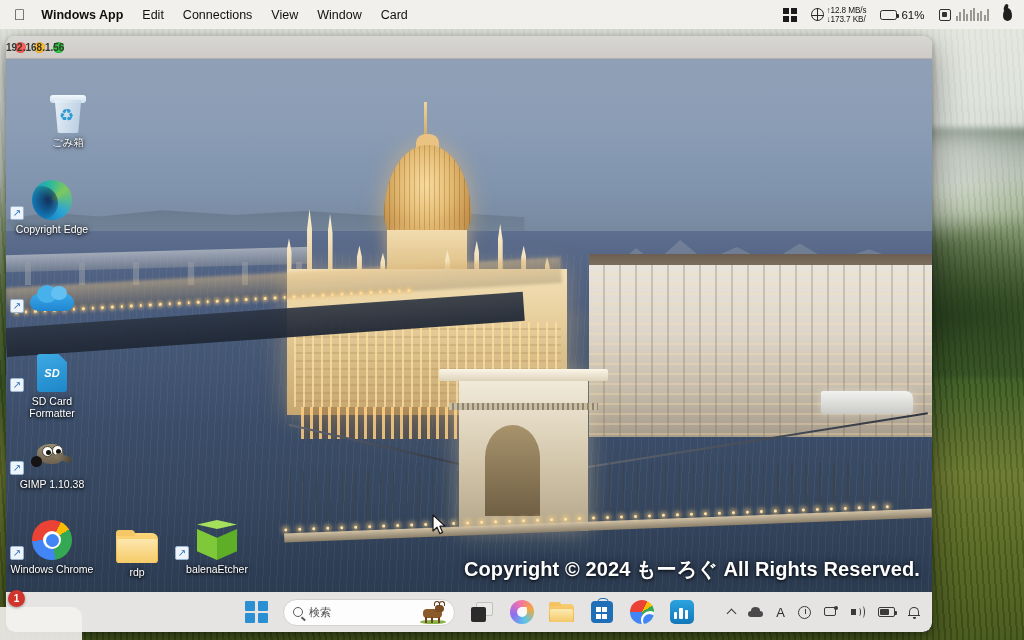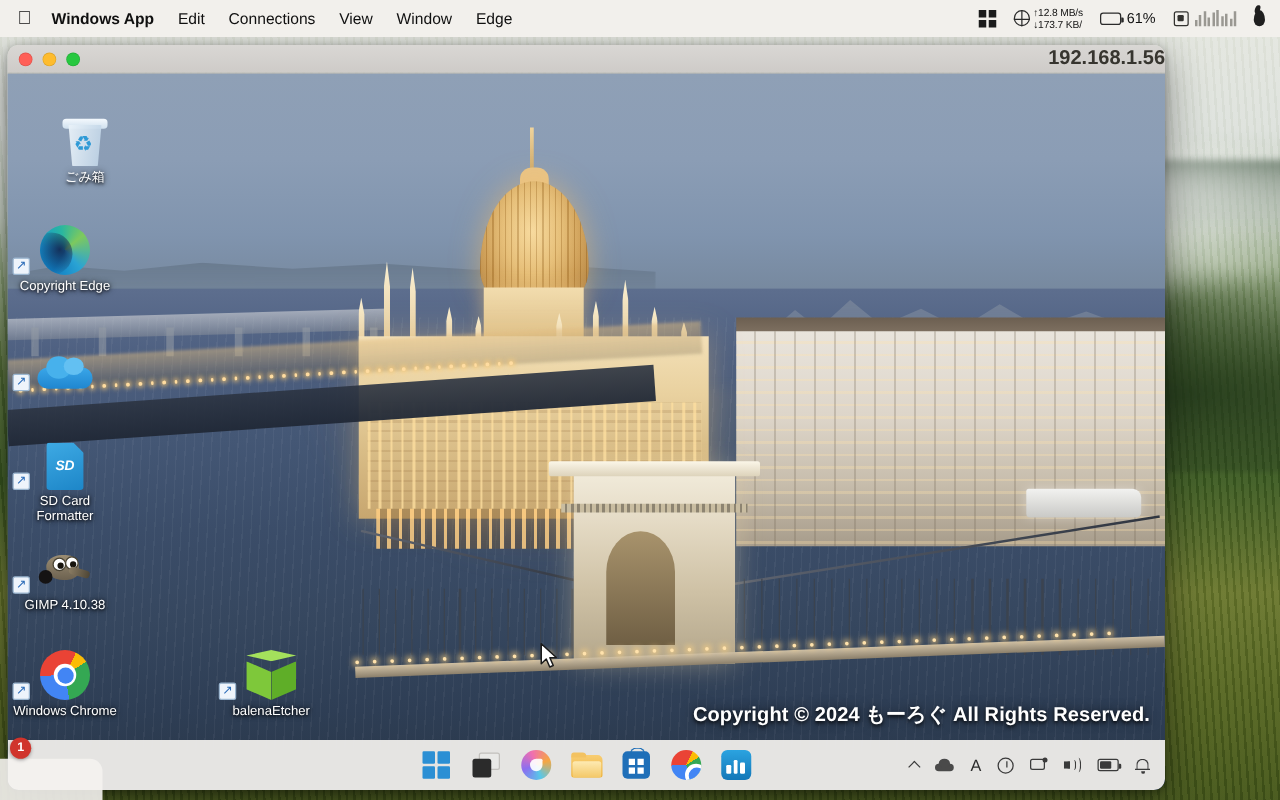--- a/index.html
+++ b/index.html
@@ -101,22 +101,22 @@
     border-bottom:1px solid #b4b1ad;
     display:flex; align-items:center; position:relative;
     padding-left:9px;
   }
   .lights { display:flex; gap:8px; }
   .lights i { width:11px; height:11px; border-radius:50%; display:block; }
   .lt-r { background:#ff5f57; box-shadow:inset 0 0 0 .5px rgba(0,0,0,.14); }
   .lt-y { background:#febc2e; box-shadow:inset 0 0 0 .5px rgba(0,0,0,.14); }
   .lt-g { background:#28c840; box-shadow:inset 0 0 0 .5px rgba(0,0,0,.14); }
   #win-title {
-    position:absolute; left:0; right:0; text-align:right;
-    font-size:16px; font-weight:bold; color:#37352f;
+    position:absolute; left:0; right:0; text-align:left;
+    font-size:10px; font-weight:bold; color:#37352f;
   }
 
   
   #win-desktop {
     position:absolute; left:0; top:23px; width:926px; height:573px;
     overflow:hidden;
     background:linear-gradient(180deg,
       #7d8fa8 0%, #8496ad 8%,
       #7d90ab 16%, #6b7f9c 26%,
       #51648a 38%, #3c4f76 50%,
@@ -249,21 +249,21 @@
   .cb-hangers i { width:1.2px; background:rgba(60,66,78,.9); display:block; }
 
   
   .boat { position:absolute; left:88%; top:58%; width:10%; height:4%;
     background:linear-gradient(180deg,#f2f2f0,#c9c9c6);
     border-radius:2px 7px 4px 3px; box-shadow:0 0 9px rgba(255,255,255,.35); }
 
   
   #copyright {
     position:absolute; right:12px; bottom:49px;
-    font-size:16px; font-weight:bold; color:#ffffff;
+    font-size:20px; font-weight:bold; color:#ffffff;
     text-shadow:0 1px 3px rgba(0,0,0,.85), 0 0 9px rgba(0,0,0,.6);
     letter-spacing:.1px; white-space:nowrap; z-index:8;
   }
 
   
   .dicon { position:absolute; width:88px; text-align:center; cursor:default; z-index:9; }
   .dicon .glyph { height:46px; display:flex; align-items:flex-end;
     justify-content:center; position:relative; }
   .dicon .lbl { margin-top:3px; font-size:10.5px; line-height:12px; color:#fff;
     text-shadow:0 1px 2.5px rgba(0,0,0,.95), 0 0 5px rgba(0,0,0,.8);
@@ -485,21 +485,21 @@
   <div id="mist2"></div>
 </div>
 
 <div id="menubar">
   <span class="apple"></span>
   <span class="mi app">Windows App</span>
   <span class="mi">Edit</span>
   <span class="mi">Connections</span>
   <span class="mi">View</span>
   <span class="mi">Window</span>
-  <span class="mi">Edge</span>
+  <span class="mi">Card</span>
   <span class="spacer"></span>
   <span class="tray">
     <span class="grid4">
         <i></i>
         <i></i>
         <i></i>
         <i></i>
       </span>
     <span class="net">
       <span class="globe"></span>
@@ -785,31 +785,41 @@
         <div class="ic-gimp">
           <div class="head">
               <div class="e1"></div>
               <div class="e2"></div>
             </div>
           <div class="snout"></div>
             <div class="br"></div>
         </div>
         <span class="shortcut">↗</span>
       </div>
-      <div class="lbl">GIMP 4.10.38</div>
+      <div class="lbl">GIMP 1.10.38</div>
     </div>
 
     <div class="dicon" style="left:2px; top:455px;">
       <div class="glyph">
         <div class="ic-chrome"></div>
         <span class="shortcut">↗</span>
       </div>
       <div class="lbl">Windows Chrome</div>
     </div>
 
+    <div class="dicon" style="left:87px; top:458px;">
+      <div class="glyph">
+        <div class="ic-folder">
+            <div class="back"></div>
+            <div class="tab"></div>
+            <div class="front"></div>
+          </div>
+      </div>
+      <div class="lbl">rdp</div>
+    </div>
 
     <div class="dicon" style="left:167px; top:455px;">
       <div class="glyph">
         <div class="ic-etch">
             <div class="top"></div>
             <div class="lf"></div>
             <div class="rt"></div>
           </div>
         <span class="shortcut">↗</span>
       </div>
@@ -818,20 +828,34 @@
 
     <div id="taskbar">
       <div id="tb-center">
         <div class="tb-btn">
           <span class="win-logo">
               <i></i>
               <i></i>
               <i></i>
               <i></i>
             </span>
+        </div>
+        <div id="searchbox">
+          <span class="mag"></span>
+          <span class="txt">検索</span>
+          <span class="moose">
+            <span class="grass"></span>
+              <span class="body"></span>
+              <span class="head"></span>
+            <span class="ant1"></span>
+              <span class="ant2"></span>
+            <span class="l1"></span>
+              <span class="l2"></span>
+              <span class="l3"></span>
+          </span>
         </div>
         <div class="tb-btn">
           <span class="tv">
               <span class="sq1"></span>
               <span class="sq2"></span>
             </span>
         </div>
         <div class="tb-btn">
           <span class="copilot"></span>
         </div>

